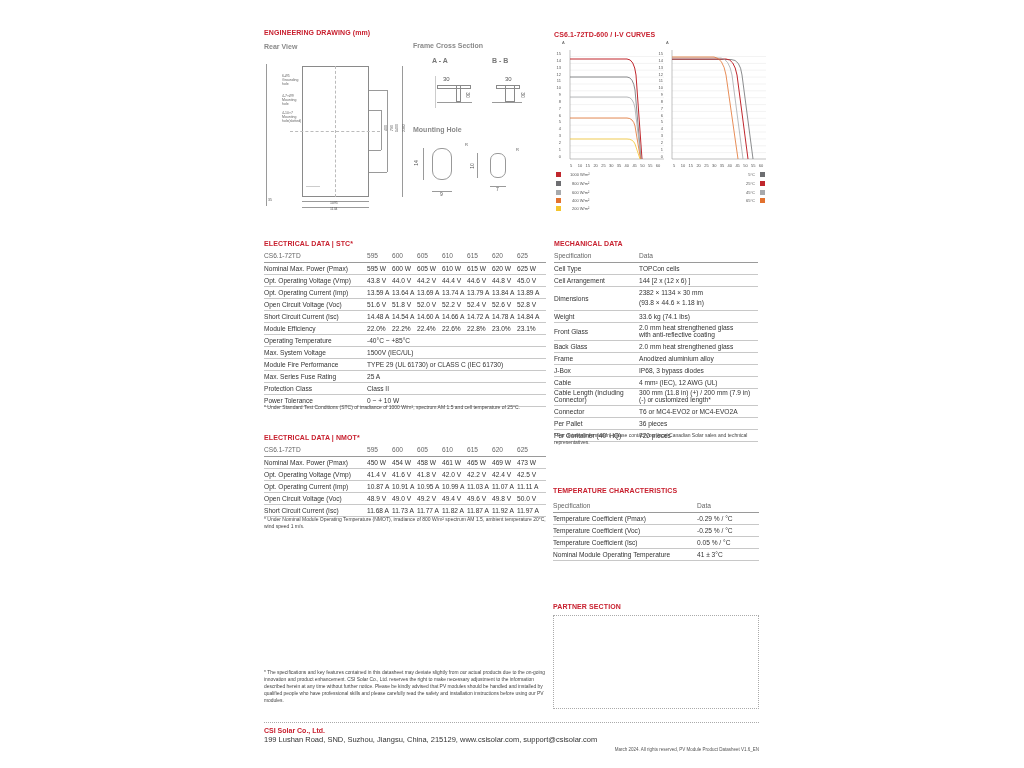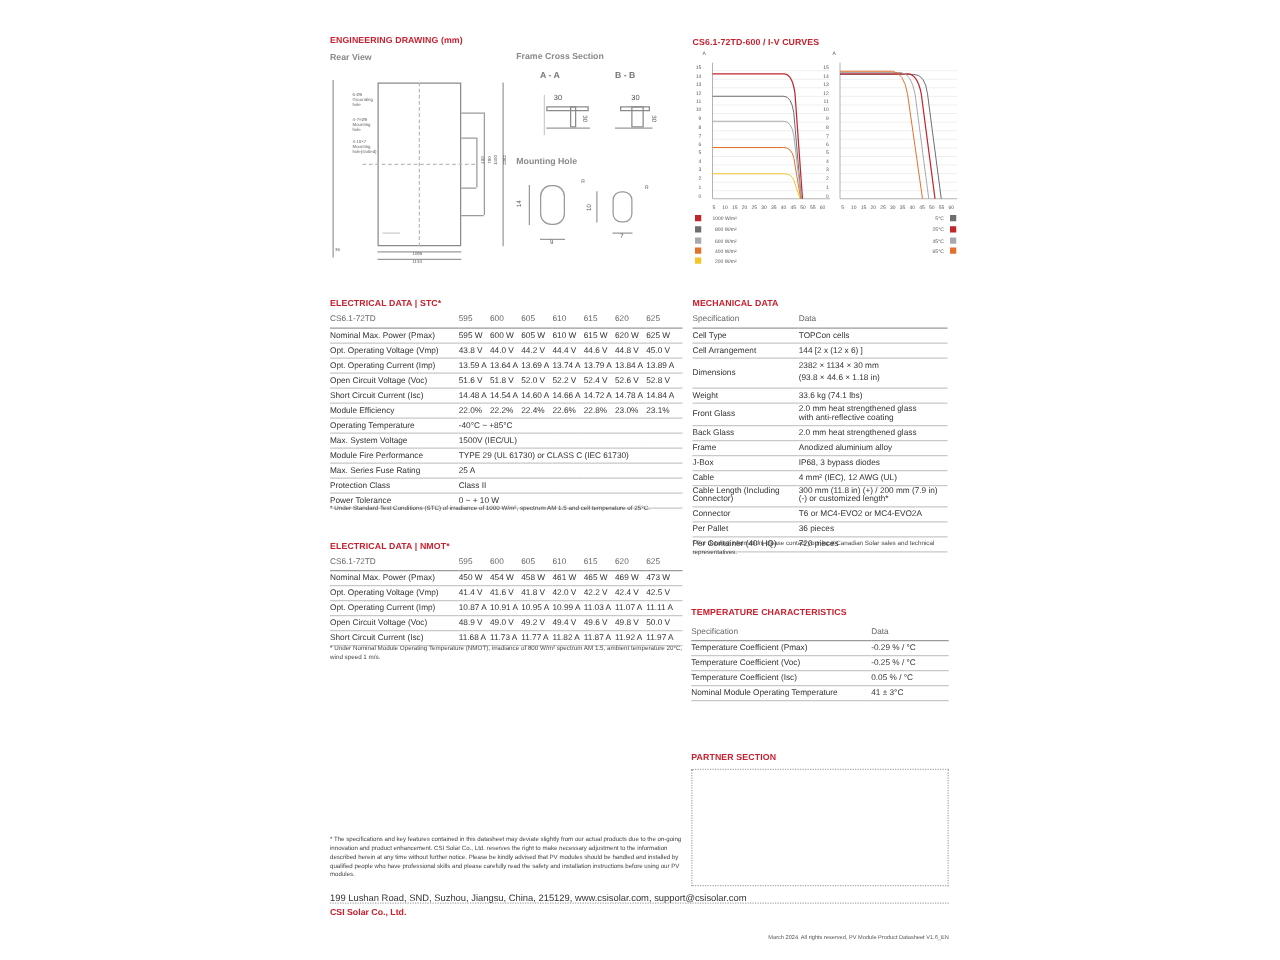--- a/index.html
+++ b/index.html
@@ -554,16 +554,16 @@
   </tbody>
     </table>
 
   <div class="sec-title" style="left:553px; top:603px;">PARTNER SECTION</div>
   <div class="dotted-box" style="left:553px; top:615px; width:206px; height:94px;"></div>
 
   <div class="note" style="left:264px; top:669px; width:285px; font-size:4.9px;">* The specifications and key features contained in this datasheet may deviate slightly from our actual products due to the on-going innovation and product enhancement. CSI Solar Co., Ltd. reserves the right to make necessary adjustment to the information described herein at any time without further notice. Please be kindly advised that PV modules should be handled and installed by qualified people who have professional skills and please carefully read the safety and installation instructions before using our PV modules.</div>
 
   <div class="dotted-h" style="left:264px; top:722px; width:495px;"></div>
   <div class="abs" style="left:264px; top:727px; font-size:7px; font-weight:bold; color:#c8202f;">CSI Solar Co., Ltd.</div>
-  <div class="abs" style="left:264px; top:714px; font-size:7.5px; color:#333;">199 Lushan Road, SND, Suzhou, Jiangsu, China, 215129, www.csisolar.com, support@csisolar.com</div>
+  <div class="abs" style="left:264px; top:735px; font-size:7.5px; color:#333;">199 Lushan Road, SND, Suzhou, Jiangsu, China, 215129, www.csisolar.com, support@csisolar.com</div>
   <div class="abs" style="left:560px; top:747px; width:199px; text-align:right; font-size:4.5px; color:#555;">March 2024. All rights reserved, PV Module Product Datasheet V1.6_EN</div>
 
 </div>
 
 </body></html>

